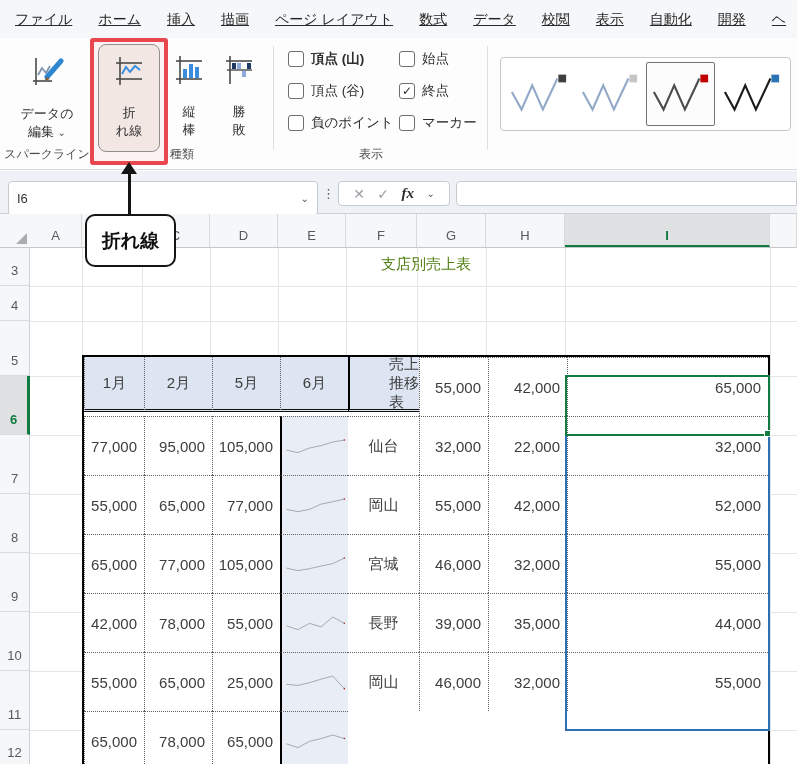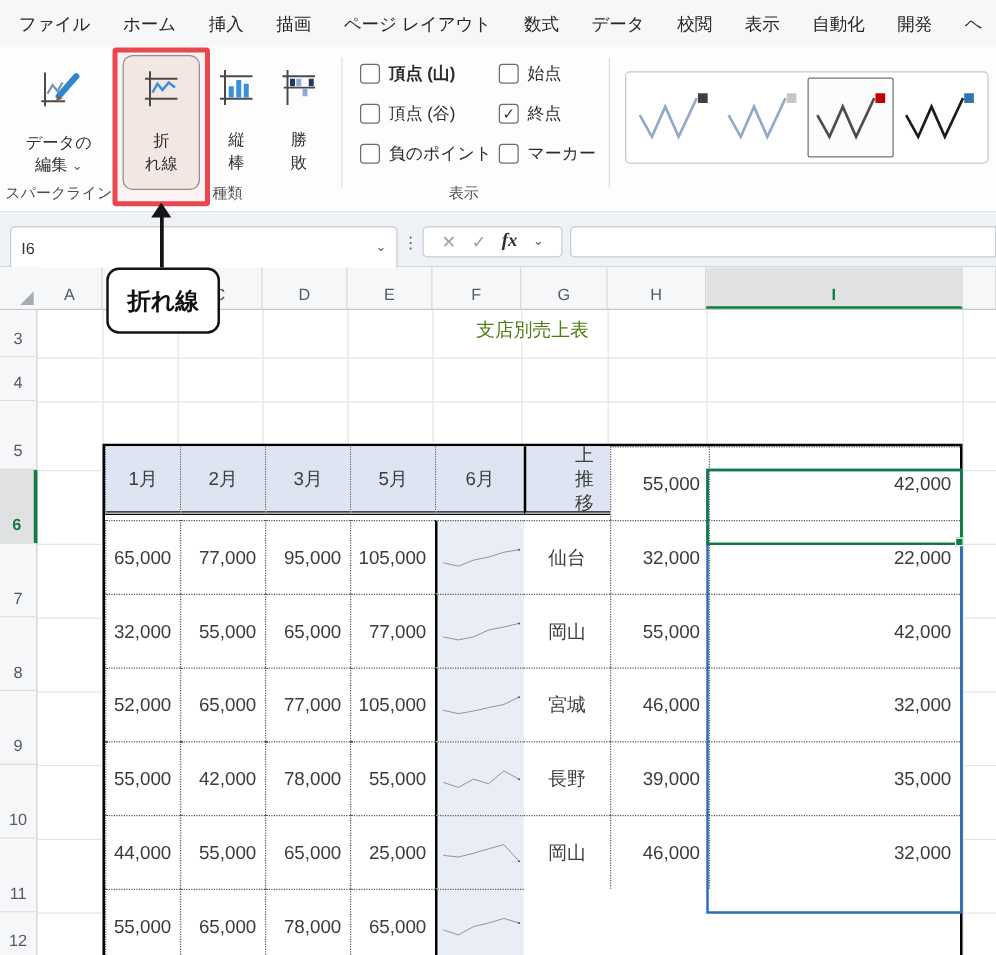--- a/index.html
+++ b/index.html
@@ -1,21 +1,21 @@
 <!DOCTYPE html>
 <html><head>
 <meta charset="utf-8">
 <style>
   * { margin:0; padding:0; box-sizing:border-box; }
   html,body { width:797px; height:764px; overflow:hidden; }
   body { font-family:"Liberation Sans","DejaVu Sans",sans-serif; background:#fff; color:#2b2b2b; }
   .app { position:relative; width:797px; height:764px; background:#fff; overflow:hidden; }
 
   
-  .menubar { position:absolute; top:0; left:0; right:0; height:38px; background:#f6f7f9; display:flex; align-items:center; padding-left:2px; }
+  .menubar { position:absolute; top:0; left:0; right:0; height:38px; background:#f6f7f9; display:flex; align-items:center; padding-left:2px;text-decoration:underline; }
   .menu-tab { font-size:14px; color:#262626; padding:0 13px; line-height:38px; white-space:nowrap; cursor:default; }
 
   
   .ribbon { position:absolute; top:38px; left:0; right:0; height:132px; background:#fdfdfe; border-bottom:1px solid #d8dbdf; }
   .rb-btn { position:absolute; display:flex; flex-direction:column; align-items:center; font-size:13px; line-height:18px; color:#2f2f2f; text-align:center; }
   .rb-btn .ic { margin-top:10px; margin-bottom:12px; }
   .grp-label { position:absolute; top:108px; font-size:12px; color:#4c4c4c; transform:translateX(-50%); white-space:nowrap; }
   .vsep { position:absolute; top:8px; height:104px; width:1px; background:#dddee0; }
   .chev { font-size:10px; color:#555; }
 
@@ -254,21 +254,20 @@
         <div class="ch" style="width: 69px;">G</div>
         <div class="ch" style="width: 79px;">H</div>
         <div class="ch sel" style="width: 205px;">I</div>
         <div class="ch" style="width: 27px;"></div>
       </div>
     <div class="sbody" id="sbody">
       <div class="sheet-title"><span>支店別売上表</span></div>
       <div class="dtable" id="dtable">
           <div class="tc hdr" style="height: 55px;">1月</div>
           <div class="tc hdr" style="height: 55px;">2月</div>
-          <div class="tc hdr" style="height: 55px;">3月</div>
           <div class="tc hdr" style="height: 55px;">5月</div>
           <div class="tc hdr" style="height: 55px;">6月</div>
           <div class="tc hdr i-col" style="height: 55px; padding-left: 39px;">売上推移表</div>
           <div class="tc num" style="height: 59px;">55,000</div>
           <div class="tc num" style="height: 59px;">42,000</div>
           <div class="tc num" style="height: 59px;">65,000</div>
           <div class="tc num" style="height: 59px;">77,000</div>
           <div class="tc num" style="height: 59px;">95,000</div>
           <div class="tc num" style="height: 59px;">105,000</div>
           <div class="tc spark i-col" style="height: 59px;">

